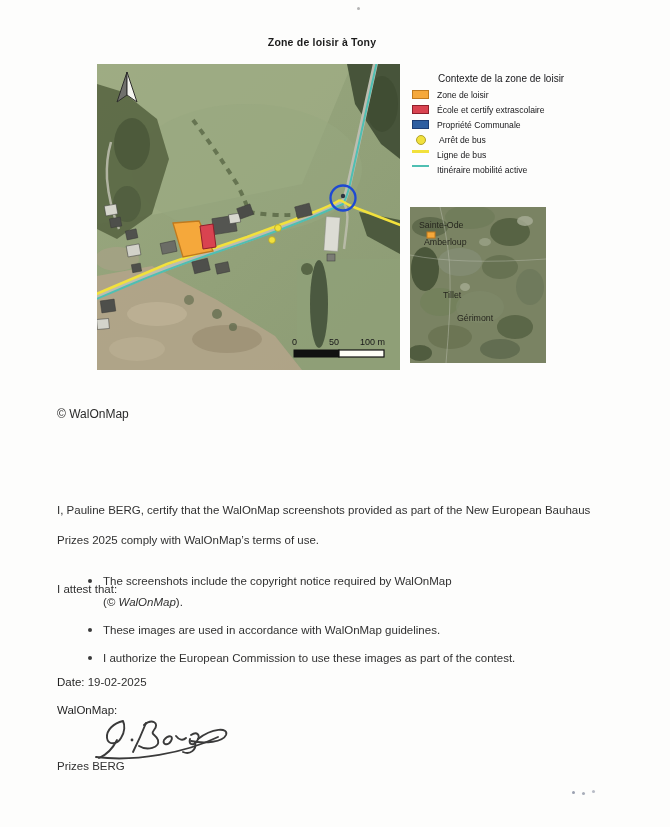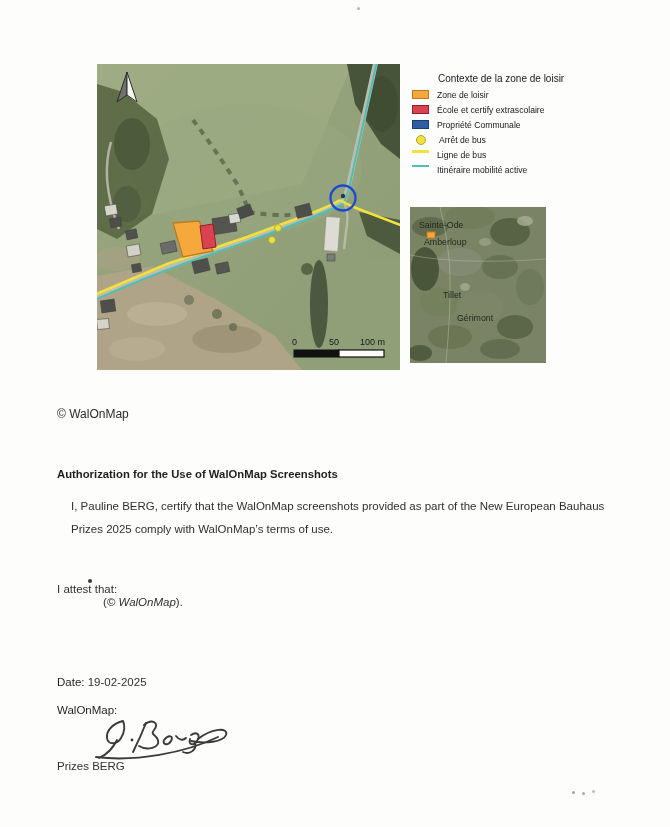--- a/index.html
+++ b/index.html
@@ -22,21 +22,21 @@
   .legend-label { font-size:8.6px; color:#17171a; white-space:nowrap; }
   .sw { flex:0 0 auto; }
   .sw-rect { width:17px; height:9px; border:1.4px solid; box-sizing:border-box; }
   .sw-dot  { width:8px; height:8px; border-radius:50%; border:1px solid; margin-left:4px; margin-right:5px; }
   .sw-line { width:17px; height:3px; }
   .sw-line-thin { width:17px; height:2px; }
 
   .copyright { left:57px; top:407px; font-size:12px; color:#2b2b2b; }
 
   .auth-heading { left:57px; top:468px; font-size:11.3px; font-weight:bold; color:#1f1f1f; }
-  .intro { left:71px; top:495px; width:542px; font-size:11.5px; line-height:23px; }
+  .intro { left:57px; top:495px; width:542px; font-size:11.5px; line-height:30px; }
   .attest { left:57px; top:543px; font-size:11.5px;margin-top:40px; }
 
   .bullet { left:85px; font-size:11.5px; line-height:21px; width:505px; }
   .bullet::before { content:""; position:absolute; left:3px; top:8px;
     width:4px; height:4px; border-radius:50%; background:#3a3a3a; }
   .b1 { top:571px; } .b2 { top:620px; } .b3 { top:648px; }
   .bullet-text { margin-left:18px; display:block; }
   .it { font-style:italic; }
 
   .date-row { left:57px; top:676px; font-size:11.5px; }
@@ -47,20 +47,21 @@
 
   .speck-a { left:357px; top:7px; width:3px; height:3px; background:#b4b4b4; border-radius:50%; }
   .speck-b { left:572px; top:791px; width:3px; height:3px; background:#9aa0b0; border-radius:50%;
     box-shadow:10px 1px 0 #a8adb9, 20px -1px 0 #b8bcc6; }
 </style>
 </head>
 <body>
 
 <div class="page">
 
+  <div class="abs doc-title">Zone de loisir à Tony</div>
 
   <svg class="abs main-map" viewBox="0 0 303 306" width="303" height="306">
     <defs>
       <linearGradient id="bg" x1="0" y1="0" x2="1" y2="1">
         <stop offset="0" stop-color="#9AA87F"></stop>
         <stop offset="0.55" stop-color="#92A179"></stop>
         <stop offset="1" stop-color="#8C9B74"></stop>
       </linearGradient>
     </defs>
     <rect x="0" y="0" width="303" height="306" fill="url(#bg)"></rect>
@@ -193,29 +194,34 @@
     </g>
     <rect x="17" y="25" width="8" height="6" fill="#F5A83B" stroke="#C07A1E" stroke-width="1"></rect>
     <text x="9" y="21" font-size="8.8" fill="#26261E">Sainte-Ode</text>
     <text x="14" y="38" font-size="8.8" fill="#26261E">Amberloup</text>
     <text x="33" y="91" font-size="8.8" fill="#26261E">Tillet</text>
     <text x="47" y="114" font-size="8.8" fill="#26261E">Gérimont</text>
   </svg>
 
   <div class="abs copyright">© WalOnMap</div>
 
-  <div class="abs auth-heading">Authorization for the Use of WalOnMap Screenshots</div>
   <div class="abs intro">I, Pauline BERG, certify that the WalOnMap screenshots provided as part of the New European Bauhaus Prizes 2025 comply with WalOnMap’s terms of use.</div>
   <div class="abs attest">I attest that:</div>
 
   <div class="abs bullet b1">
     <span class="bullet-text">
-      <br>
+      <span>The screenshots include the copyright notice required by WalOnMap</span><br>
       <span>(</span><span class="it">© WalOnMap</span><span>).</span>
     </span>
+  </div>
+  <div class="abs bullet b2">
+    <span class="bullet-text">These images are used in accordance with WalOnMap guidelines.</span>
+  </div>
+  <div class="abs bullet b3">
+    <span class="bullet-text">I authorize the European Commission to use these images as part of the contest.</span>
   </div>
 
   <div class="abs date-row">
     <span class="bold">Date:</span>
     <span>19-02-2025</span>
   </div>
 
   <div class="abs sig-label bold">WalOnMap:</div>
 
   <svg class="abs signature-svg" viewBox="0 0 145 52" width="145" height="52">

